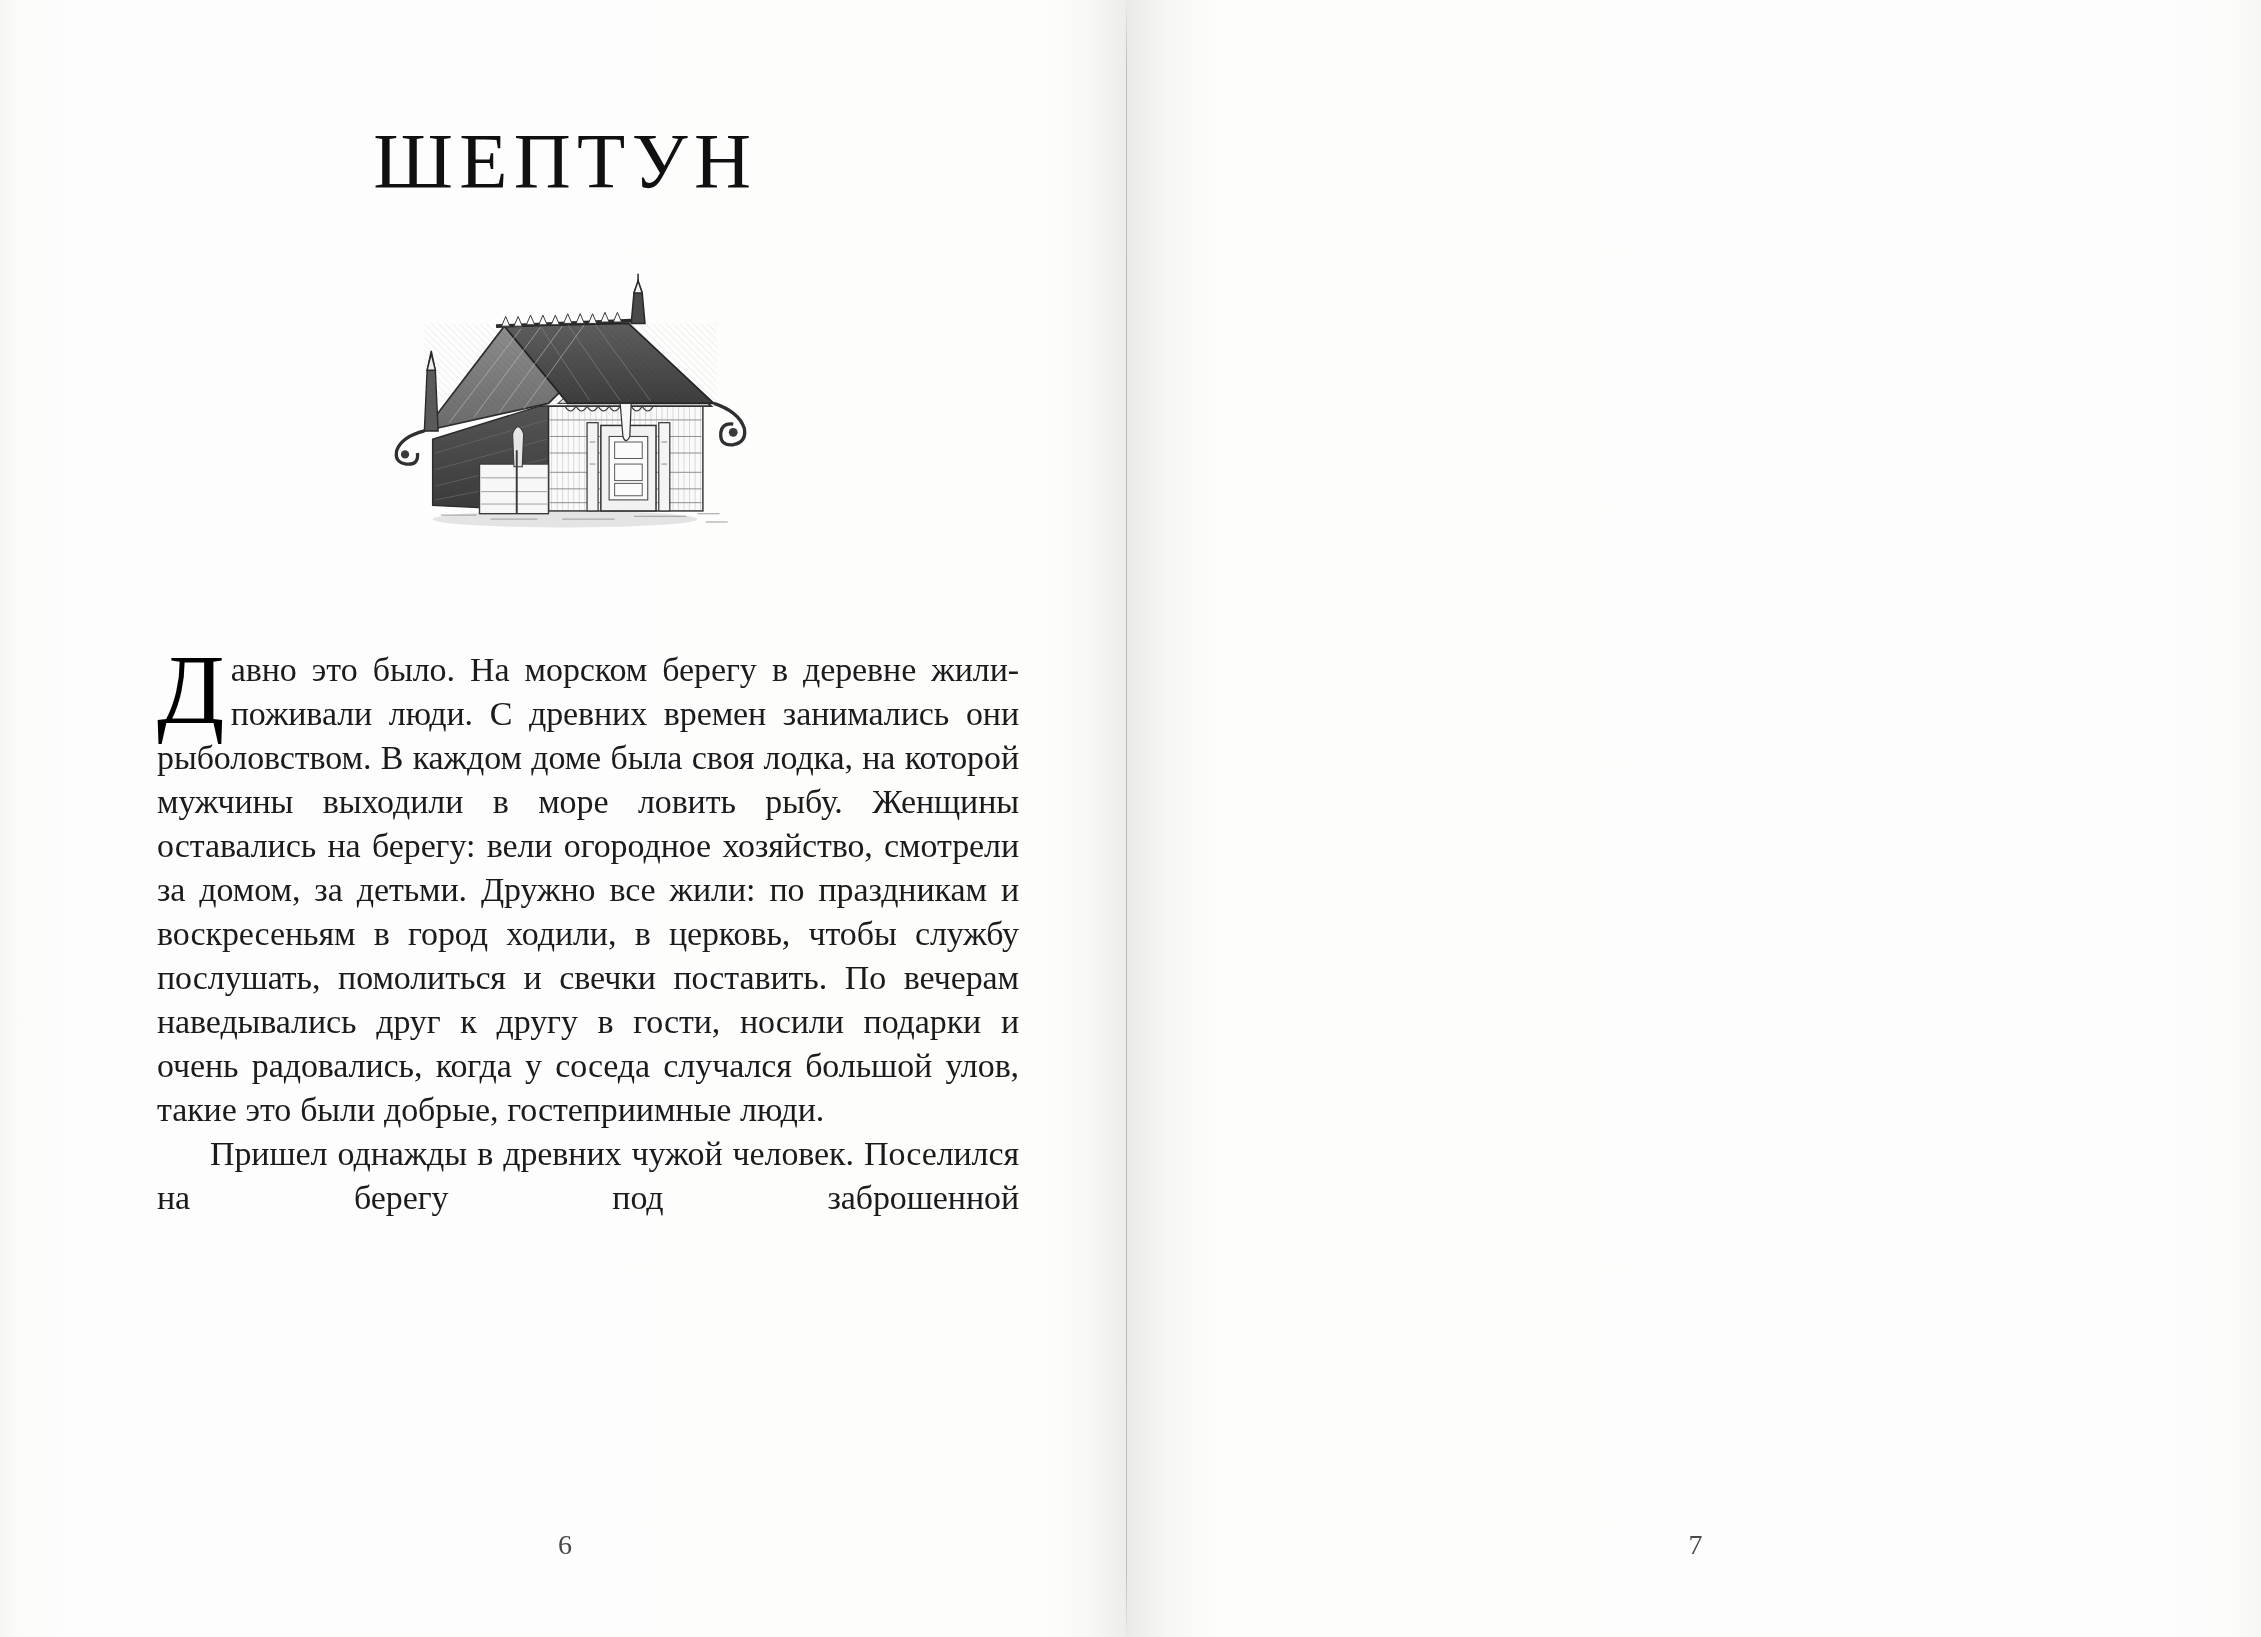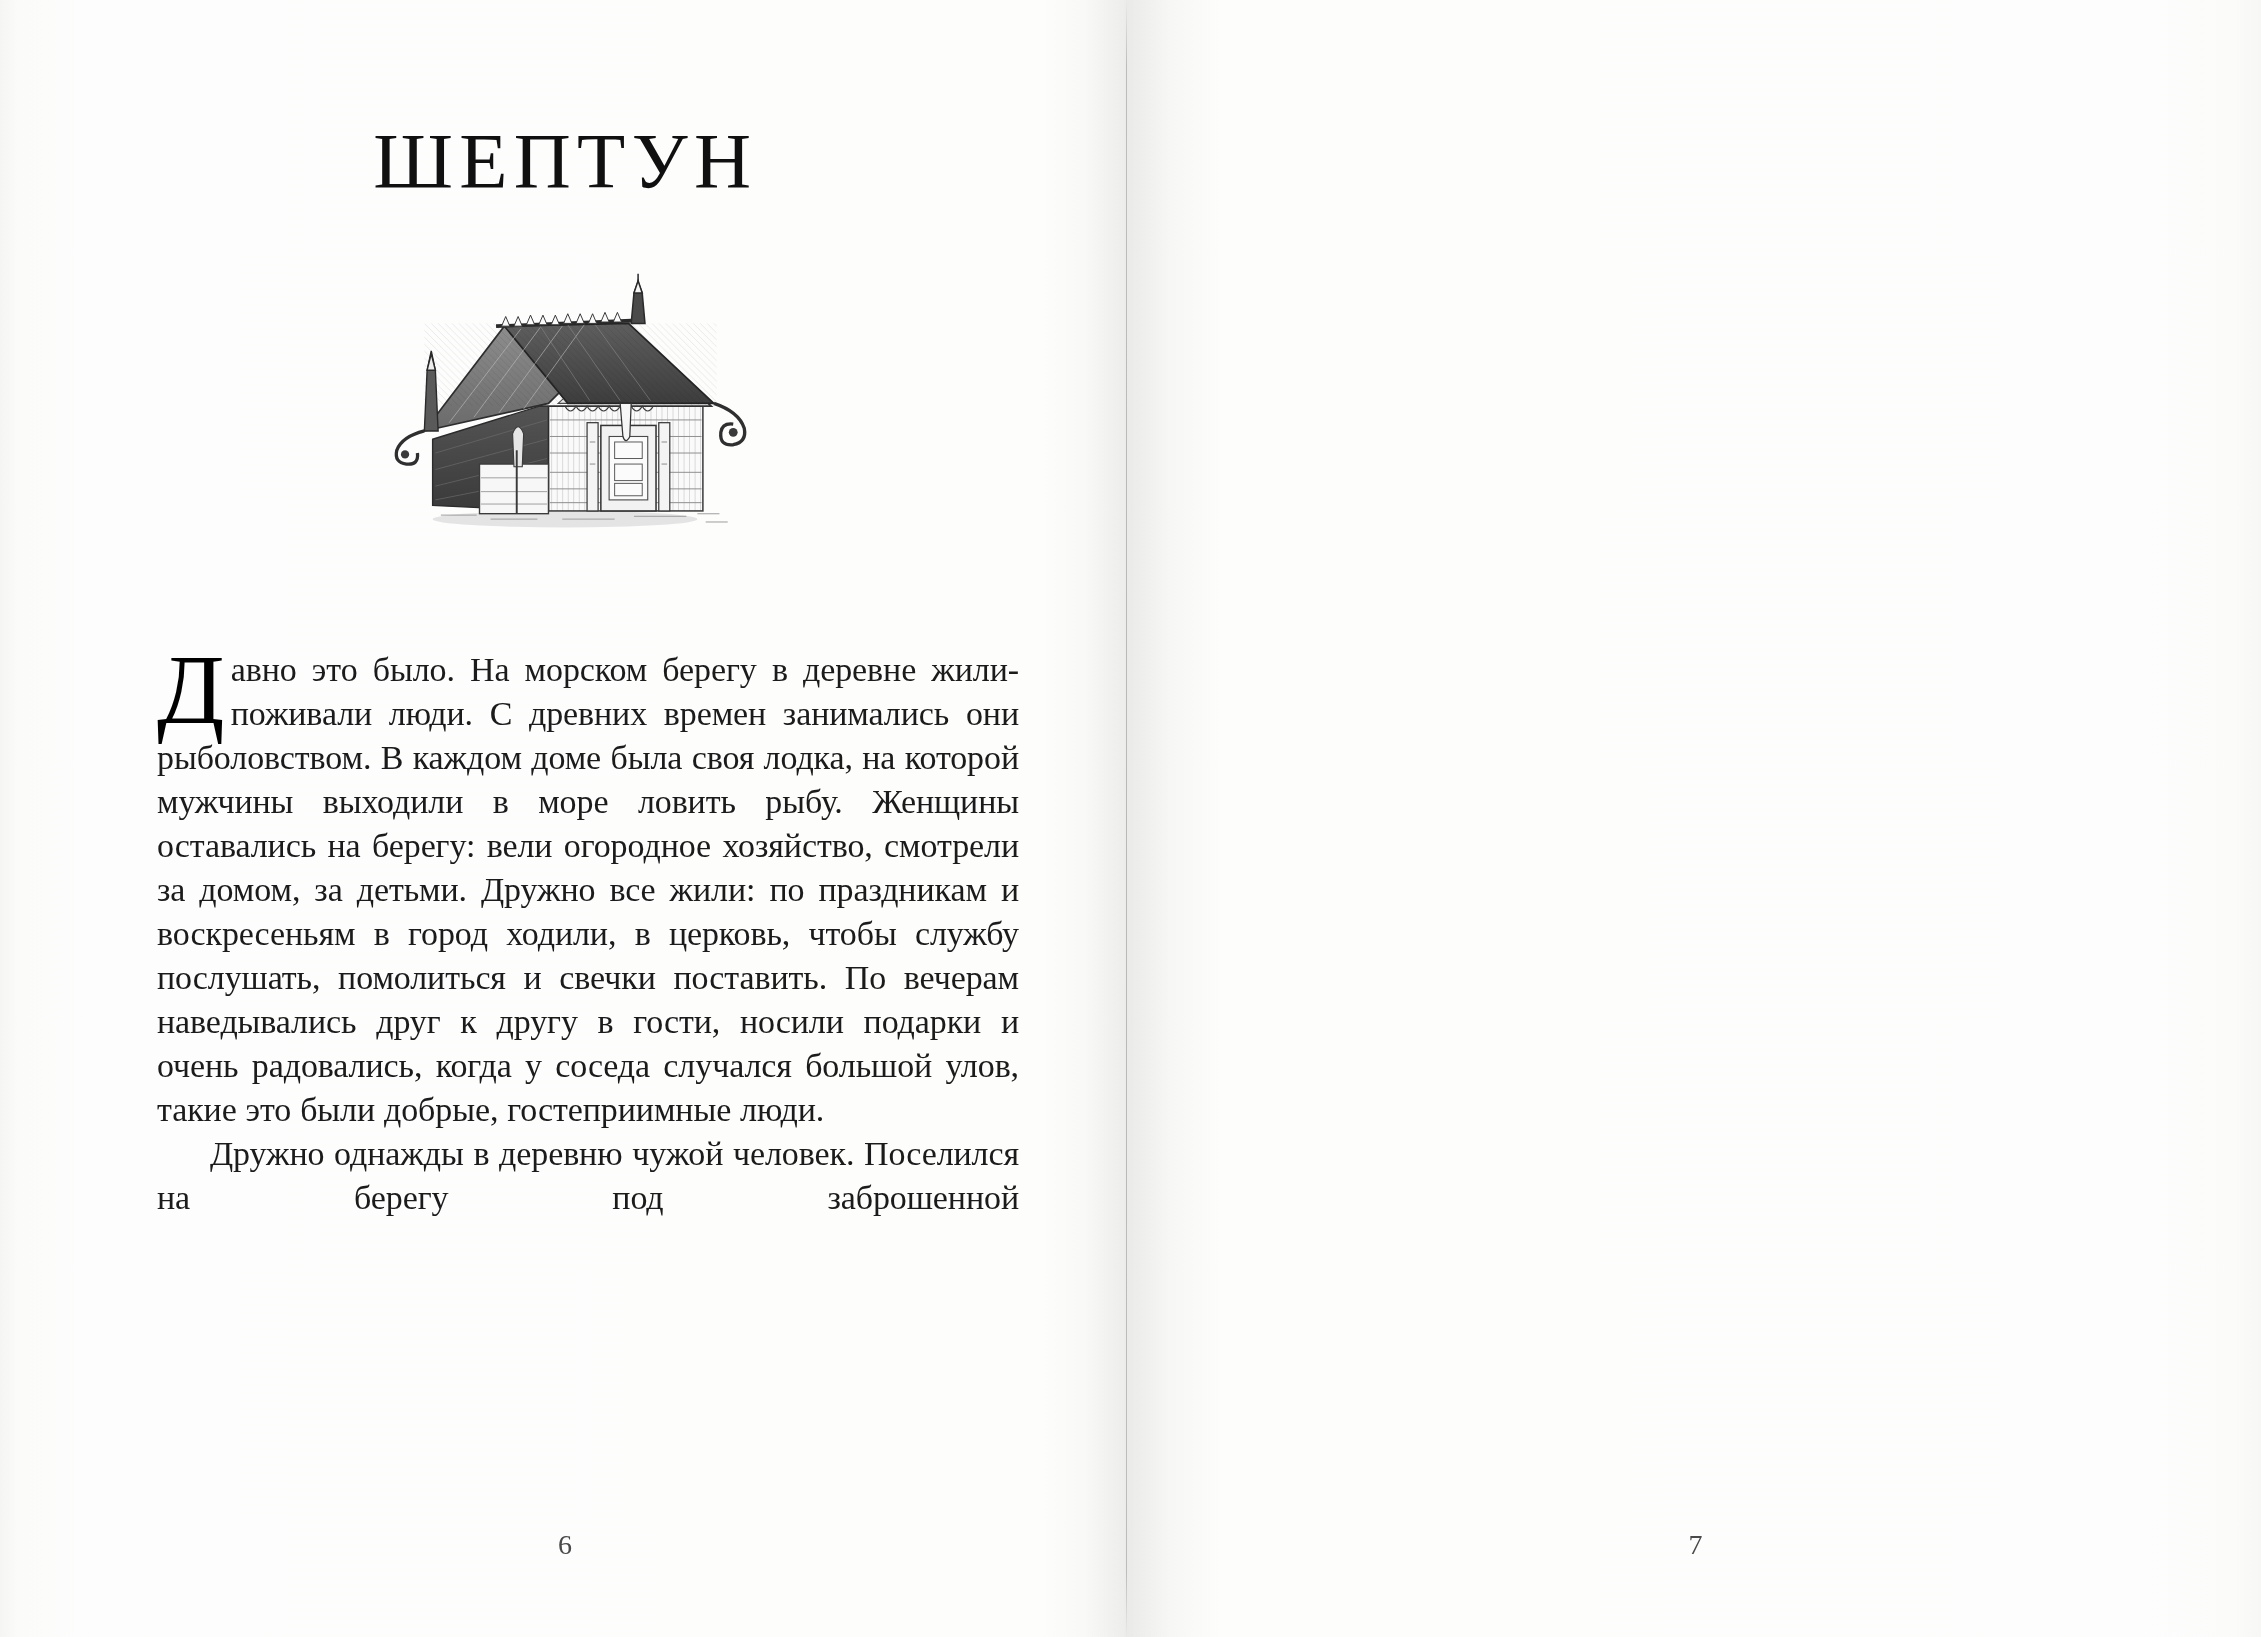--- a/index.html
+++ b/index.html
@@ -300,21 +300,21 @@
           <line x1="148" y1="180" x2="186" y2="180"></line>
           <line x1="200" y1="178" x2="238" y2="178"></line>
           <line x1="246" y1="176" x2="262" y2="176"></line>
           <line x1="252" y1="182" x2="268" y2="182"></line>
         </g>
       </svg>
     </div>
 
     <div class="text-col left">
       <p class="para flush"><span class="dropcap">Д</span><span>авно это было. На морском берегу в деревне жили-поживали люди. С древних времен занимались они рыболовством. В каждом доме была своя лодка, на которой мужчины выходили в море ловить рыбу. Женщины оставались на берегу: вели огородное хозяйство, смотрели за домом, за детьми. Дружно все жили: по праздникам и воскресеньям в город ходили, в церковь, чтобы службу послушать, помолиться и свечки поставить. По вечерам наведывались друг к другу в гости, носили подарки и очень радовались, когда у соседа случался большой улов, такие это были добрые, гостеприимные люди.</span></p>
-      <p class="para cont">Дружно однажды в деревню чужой человек. Поселился на берегу под заброшенной</p>
+      <p class="para cont">Пришел однажды в древних чужой человек. Поселился на берегу под заброшенной</p>
     </div>
 
     <div class="folio">6</div>
   </div>
 
   <div class="page page-right">
 
     <div class="folio">7</div>
   </div>
 

